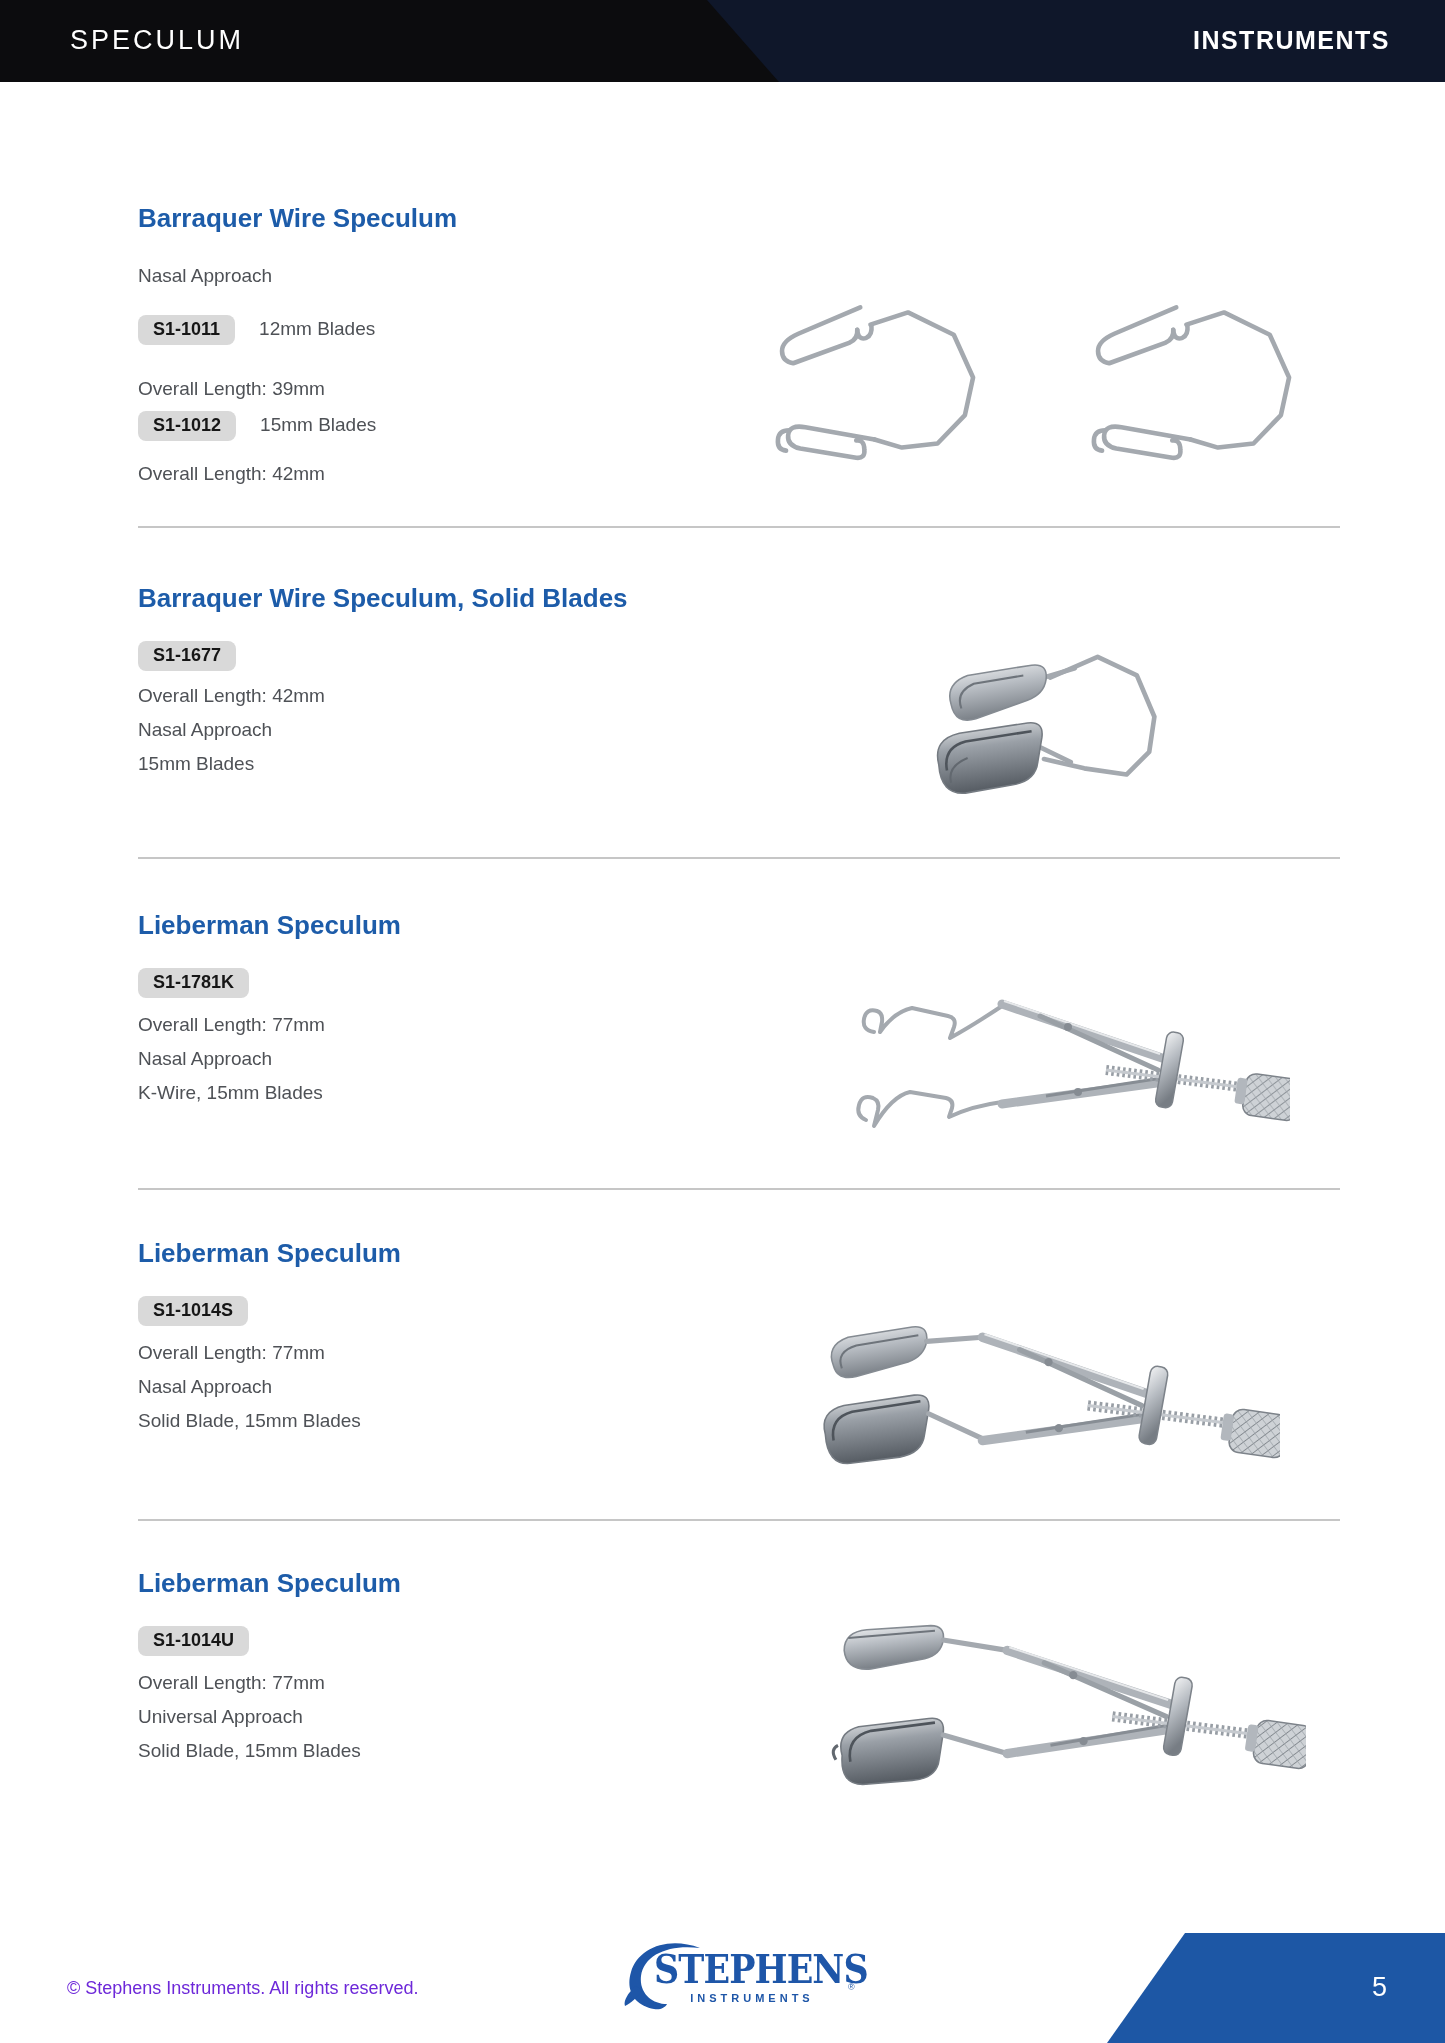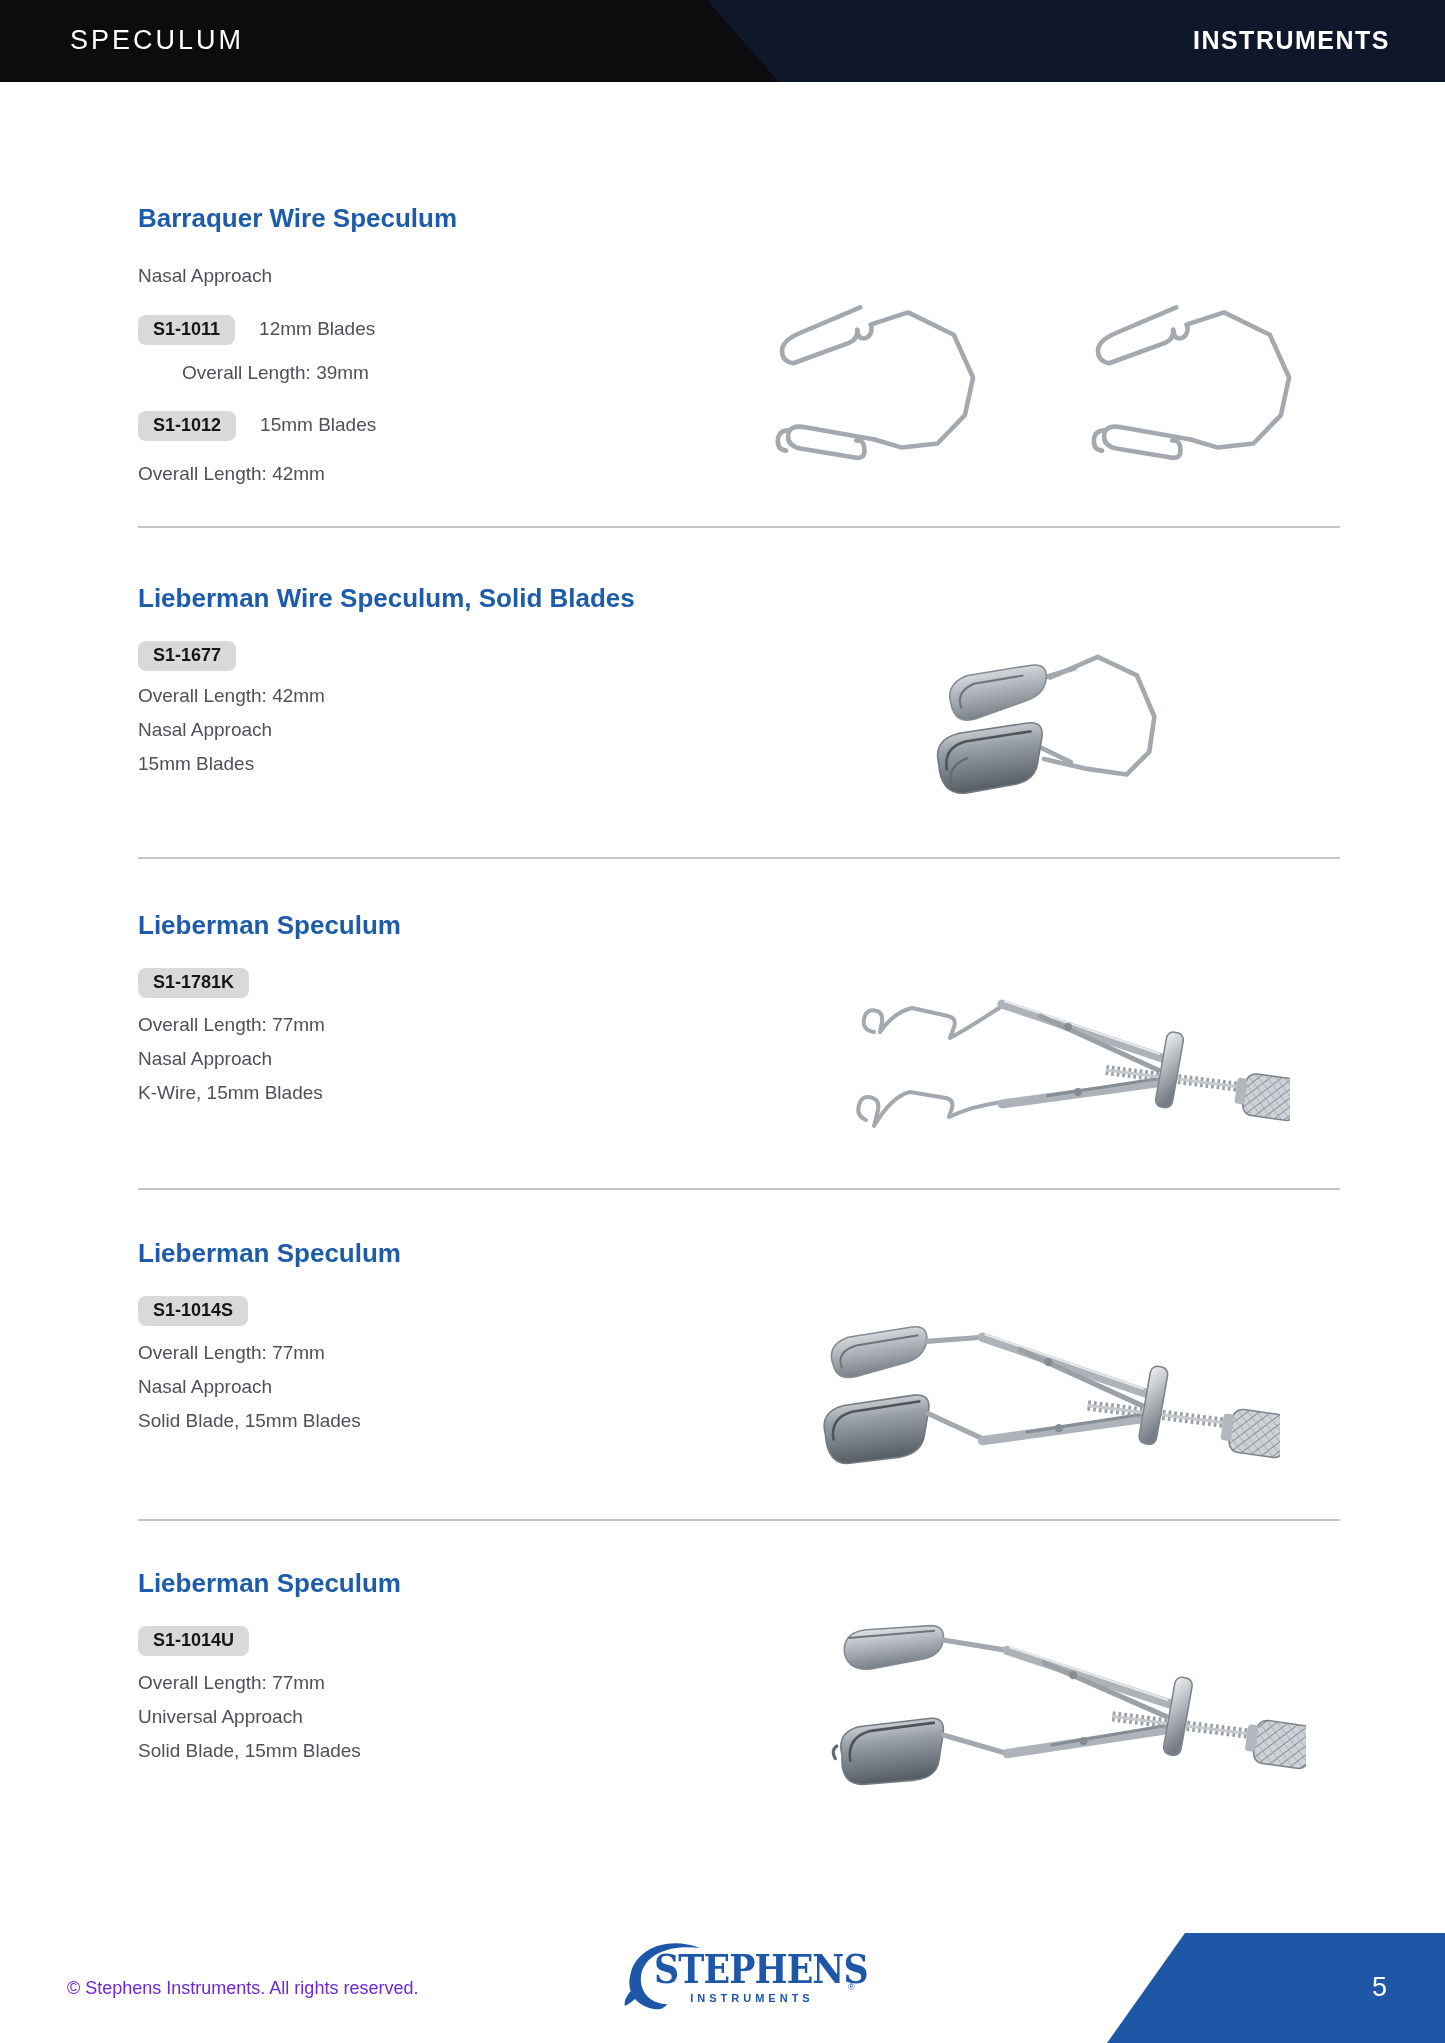--- a/index.html
+++ b/index.html
@@ -53,21 +53,21 @@
     <div class="header-left">SPECULUM</div>
     <div class="header-right">INSTRUMENTS</div>
   </div>
 
   <div class="section" style="top:203px;height:300px;">
     <div class="section-title" style="top:0;">Barraquer Wire Speculum</div>
     <div class="row subtitle" style="top:62px;">Nasal Approach</div>
     <div class="row" style="top:112px;">
       <span class="badge">S1-1011</span><span class="variant">12mm Blades</span>
     </div>
-    <div class="row spec-line" style="top:159px;margin-left:44px;">Overall Length: 39mm</div>
+    <div class="row spec-line" style="top:175px;">Overall Length: 39mm</div>
     <div class="row" style="top:208px;">
       <span class="badge">S1-1012</span><span class="variant">15mm Blades</span>
     </div>
     <div class="row spec-line" style="top:260px;">Overall Length: 42mm</div>
   </div>
 
   <svg class="illus" style="left:752px;top:286px;" width="245" height="188" viewBox="0 0 240 185">
     <defs>
       <linearGradient id="metal" x1="0" y1="0" x2="0.3" y2="1">
         <stop offset="0" stop-color="#f3f4f5"></stop>
@@ -99,21 +99,21 @@
       <path d="M103,43 q1,11 9,8 q6,-3 5,-12"></path>
       <path d="M116,38 L153,26 L198,48 L217,90 L209,127 L182,155 L147,159 L120,151"></path>
       <path d="M120,151 L52,139 Q36,136 35,147 Q34,157 47,160 L102,169 Q111,170 110,161 q0,-10 -8,-9"></path>
       <path d="M36,142 q-10,0 -11,9 q-1,10 8,11"></path>
     </g>
   </svg>
 
   <div class="divider" style="top:526px;"></div>
 
   <div class="section" style="top:583px;height:220px;">
-    <div class="section-title" style="top:0;">Lieberman Wire Speculum, Solid Blades</div>
+    <div class="section-title" style="top:0;">Barraquer Wire Speculum, Solid Blades</div>
     <div class="row" style="top:58px;">
       <span class="badge">S1-1677</span>
     </div>
     <div class="row spec-line" style="top:102px;">Overall Length: 42mm</div>
     <div class="row spec-line" style="top:136px;">Nasal Approach</div>
     <div class="row spec-line" style="top:170px;">15mm Blades</div>
   </div>
 
   <svg class="illus" style="left:916px;top:636px;" width="258" height="178" viewBox="0 0 250 172">
     <g stroke="#a4a9af" stroke-width="4.5" fill="none" stroke-linecap="round" stroke-linejoin="round">

